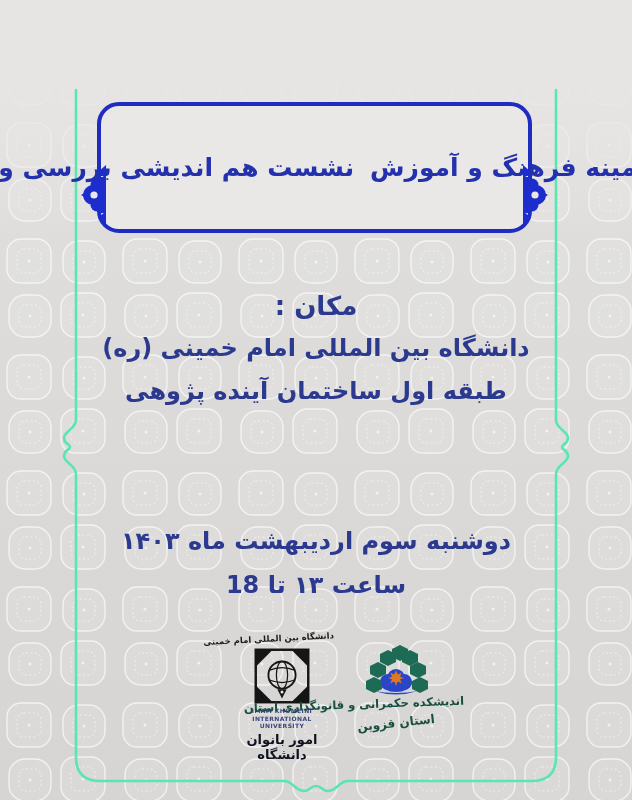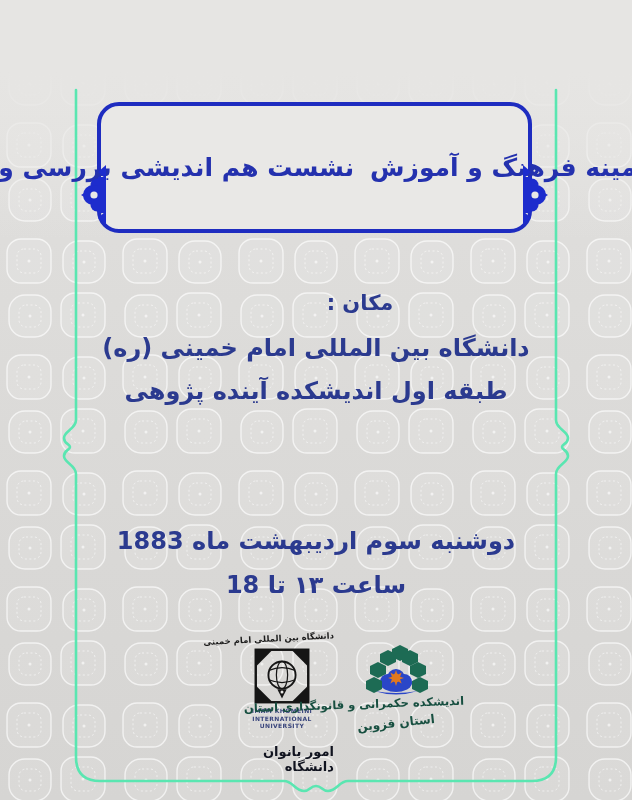--- a/index.html
+++ b/index.html
@@ -30,29 +30,29 @@
     white-space:nowrap;letter-spacing:0;
   }
   .ornament{position:absolute;top:59px;width:26px;height:60px;}
   .ornament.left{left:-21px;}
   .ornament.right{right:-21px;transform:scaleX(-1);}
 
   .info-line{
     position:absolute;left:76px;width:480px;text-align:center;
     direction:rtl;color:#2b3a8f;font-weight:bold;white-space:nowrap;
   }
-  .label{font-size:21px;margin-left:44px;}
+  .label{font-size:26px;}
   .detail{font-size:24px;}
 
   .logo-ikiu{position:absolute;left:230px;top:633px;width:104px;text-align:center;}
   .ikiu-callig{font-size:8.5px;color:#1c1c1c;direction:rtl;font-weight:bold;
     transform:rotate(-3deg);white-space:nowrap;}
   .ikiu-emblem{display:block;margin:3px auto 1px auto;}
   .ikiu-en{font-size:6px;font-weight:bold;color:#39457c;letter-spacing:.4px;line-height:1.25;}
-  .ikiu-fa{font-size:13px;font-weight:bold;color:#10131f;direction:rtl;margin-top:14px;text-align:right;}
+  .ikiu-fa{font-size:13px;font-weight:bold;color:#10131f;direction:rtl;margin-top:2px;}
 
   .logo-thinktank{position:absolute;left:328px;top:637px;width:136px;text-align:center;}
   .tt-flower{display:block;margin:0 auto;}
   .tt-callig{font-size:11.5px;font-weight:bold;color:#174f40;direction:rtl;
     transform:rotate(-2deg);white-space:nowrap;margin-top:1px;}
   .tt-province{font-size:12px;font-weight:bold;color:#174f40;direction:rtl;
     transform:rotate(-6deg);margin-top:6px;}
 </style>
 </head>
 <body>
@@ -122,23 +122,23 @@
         <circle cx="17" cy="40" r="6.5"></circle>
         <polygon points="13,23 1,30 13,37"></polygon>
         <rect x="18" y="12" width="8" height="36"></rect>
       </g>
       <circle cx="14" cy="30" r="3.6" fill="#e9e8e6"></circle>
     </svg>
   </div>
 
   <div class="info-line label" style="top:291px">مکان :</div>
   <div class="info-line detail" style="top:334px">دانشگاه بین المللی امام خمینی (ره)</div>
-  <div class="info-line detail" style="top:377px">طبقه اول اندیشکده آینده پژوهی</div>
+  <div class="info-line detail" style="top:377px">طبقه اول ساختمان آینده پژوهی</div>
 
-  <div class="info-line detail" style="top:527px">دوشنبه سوم اردیبهشت ماه 1883</div>
+  <div class="info-line detail" style="top:527px">دوشنبه سوم اردیبهشت ماه ۱۴۰۳</div>
   <div class="info-line detail" style="top:571px">ساعت ۱۳ تا 18</div>
 
   <div class="logo-ikiu">
     <div class="ikiu-callig">دانشگاه بین المللی امام خمینی</div>
     <svg class="ikiu-emblem" width="60" height="60" viewBox="0 0 64 64" xmlns="http://www.w3.org/2000/svg">
       <rect x="4" y="4" width="56" height="56" fill="none" stroke="#151515" stroke-width="2.6"></rect>
       <g fill="#151515">
         <polygon points="4,4 22,4 4,22"></polygon>
         <polygon points="60,4 42,4 60,22"></polygon>
         <polygon points="4,60 22,60 4,42"></polygon>

